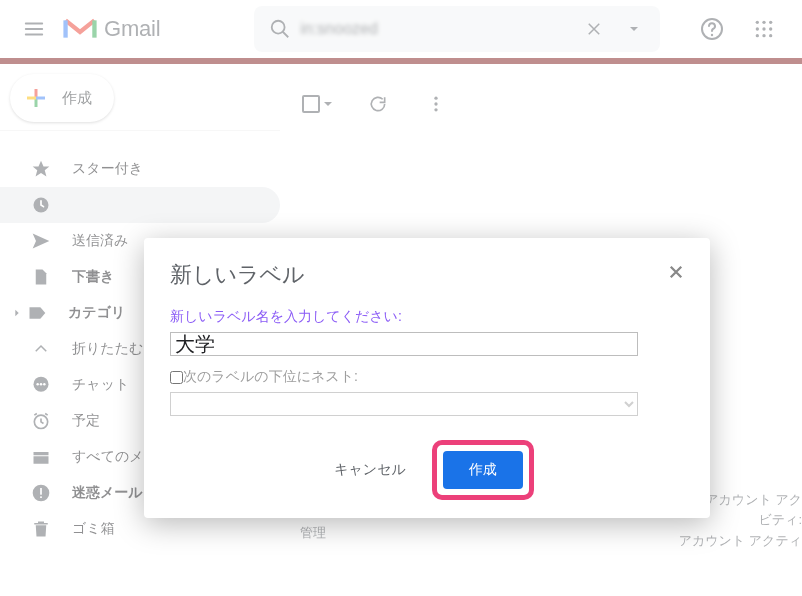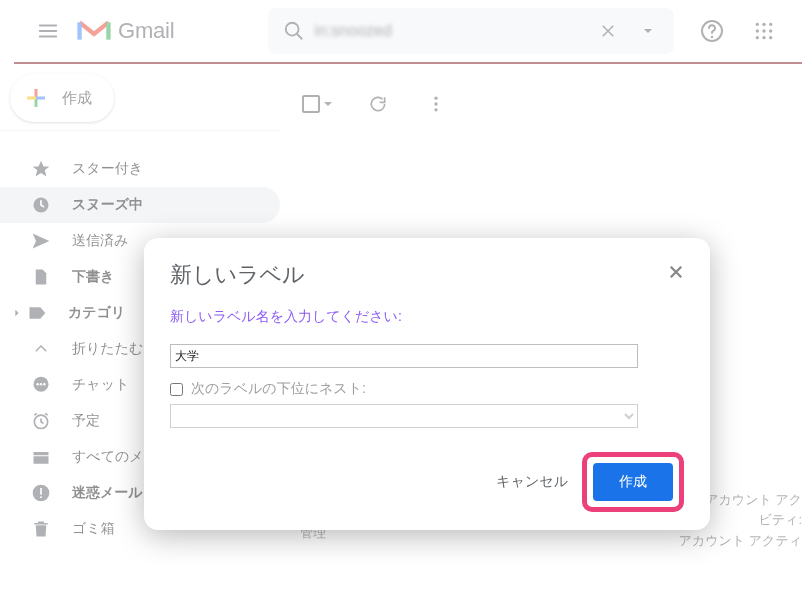--- a/index.html
+++ b/index.html
@@ -1,17 +1,17 @@
 <!DOCTYPE html>
 <html><head>
   <meta charset="utf-8">
   <style>
     * { margin: 0; padding: 0; box-sizing: border-box; font-family: Arial, 'Hiragino Sans', 'Hiragino Kaku Gothic ProN', Meiryo, sans-serif; }
     body { width: 802px; height: 596px; overflow: hidden; background: #fff; position: relative; }
-    .topbar { display: flex; align-items: center; height: 64px; padding: 0 10px; border-bottom: 2px solid #7f1d1d; margin-left: 14px; }
+    .topbar { display: flex; align-items: center; height: 64px; padding: 0 10px; border-bottom: 6px solid #7f1d1d; }
     .hamburger { width: 48px; height: 48px; display:flex; align-items:center; justify-content:center; color:#5f6368; }
     .logo-area { display:flex; align-items:center; margin-left: 4px; }
     .gmail-logo-svg { width:36px; height:26px; }
     .gmail-text { font-size:22px; color:#5f6368; margin-left:6px; letter-spacing:-0.2px; }
     .search-wrap { flex:0 0 auto; margin-left:94px; }
     .searchbar { display:flex; align-items:center; width:406px; height:46px; background:#f1f3f4; border-radius:8px; padding:0 6px; }
     .searchbar .icon-btn { width:40px; height:40px; display:flex; align-items:center; justify-content:center; color:#5f6368; }
     .search-input { flex:1; border:none; background:transparent; font-size:16px; color:#5f6368; outline:none; filter: blur(2px); }
     .right-icons { display:flex; align-items:center; gap:8px; margin-left:auto; padding-right:6px; }
     .right-icons .icon-btn { width:44px; height:44px; display:flex; align-items:center; justify-content:center; color:#5f6368; }
@@ -31,29 +31,29 @@
     .side-sep { border-top:1px solid #eee; margin:8px 0 0 0; }
     .main { flex:1; padding-top:16px; }
     .toolbar { display:flex; align-items:center; height:48px; padding-left:16px; gap:8px; }
     .chk-wrap { display:flex; align-items:center; gap:2px; color:#5f6368; padding:6px; }
     .chk-box { width:18px; height:18px; border:2px solid #5f6368; border-radius:2px; }
     .tb-icon { width:40px; height:40px; display:flex; align-items:center; justify-content:center; color:#5f6368; margin-left:10px; }
     .footer-text { position:absolute; right:0; bottom:44px; font-size:13px; color:#5f6368; text-align:right; line-height:1.6; white-space:nowrap; }
     .footer-text .line { }
     .footer-mid { position:absolute; left:300px; bottom:54px; font-size:13px; color:#5f6368; }
     .overlay { position:absolute; inset:0; background:rgba(255,255,255,.5); }
-    .dialog { position:absolute; left:144px; top:238px; width:566px; background:#fff; border-radius:14px; box-shadow:0 6px 30px rgba(0,0,0,.28); padding:22px 26px 18px 26px; }
+    .dialog { position:absolute; left:144px; top:238px; width:566px; background:#fff; border-radius:4px; box-shadow:0 6px 30px rgba(0,0,0,.28); padding:22px 26px 18px 26px; }
     .dlg-title { font-size:22px; color:#5f6368; }
     .dlg-close { position:absolute; top:20px; right:20px; width:28px; height:28px; color:#9a9a9a; display:flex; align-items:center; justify-content:center; font-size:22px; }
     .dlg-sub { font-size:14px; color:#8b5cf6; margin-top:18px; }
-    .dlg-input { width:468px; height:24px; border:1px solid #bdbdbd; margin-top:18px; font-size:12px; padding:0 4px; color:#202124; }
-    .dlg-check-row { display:flex; align-items:center; gap:8px; margin-top:12px; font-size:14px; color:#9e9e9e; }
+    .dlg-input { width:468px; height:24px; border:1px solid #bdbdbd; margin-top:6px; font-size:20px; padding:0 4px; color:#202124; }
+    .dlg-check-row { display:flex; align-items:center; margin-top:12px; font-size:14px; color:#9e9e9e; }
     .dlg-check { width:13px; height:13px; }
     .dlg-select { width:468px; height:24px; border:1px solid #bdbdbd; margin-top:6px; background:#fff; font-size:14px; color:#bdbdbd; -webkit-appearance:menulist; appearance:menulist; }
-    .dlg-actions { display:flex; justify-content:flex-end; align-items:center; margin-top:24px; }
+    .dlg-actions { display:flex; justify-content:center; align-items:center; margin-top:24px; gap:12px; }
     .btn-cancel { background:transparent; border:none; font-size:14px; color:#5f6368; padding:8px 14px; }
     .create-highlight { border:5px solid #ec407a; border-radius:10px; padding:6px; }
     .btn-create { background:#1a73e8; color:#fff; border:none; font-size:14px; padding:10px 26px; border-radius:4px; }
     svg { display:block; }
   </style>
 </head>
 <body>
 
 <div class="topbar">
   <div class="hamburger">
@@ -135,21 +135,20 @@
           </span>
           <span class="si-label">スター付き</span>
         </div>
         <div class="side-item bold active">
           <span class="si-icon">
             <svg width="20" height="20" viewBox="0 0 24 24">
               <circle cx="12" cy="12" r="9" fill="#5f6368"></circle>
               <path d="M12 7 V12 L15 14" stroke="#fff" stroke-width="2" fill="none" stroke-linecap="round"></path>
             </svg>
           </span>
-          <span class="si-label">スヌーズ中</span>
         </div>
         <div class="side-item">
           <span class="si-icon">
             <svg width="20" height="20" viewBox="0 0 24 24">
               <path d="M2 3 L22 12 L2 21 L6 12 Z" fill="#5f6368"></path>
             </svg>
           </span>
           <span class="si-label">送信済み</span>
         </div>
         <div class="side-item bold">

